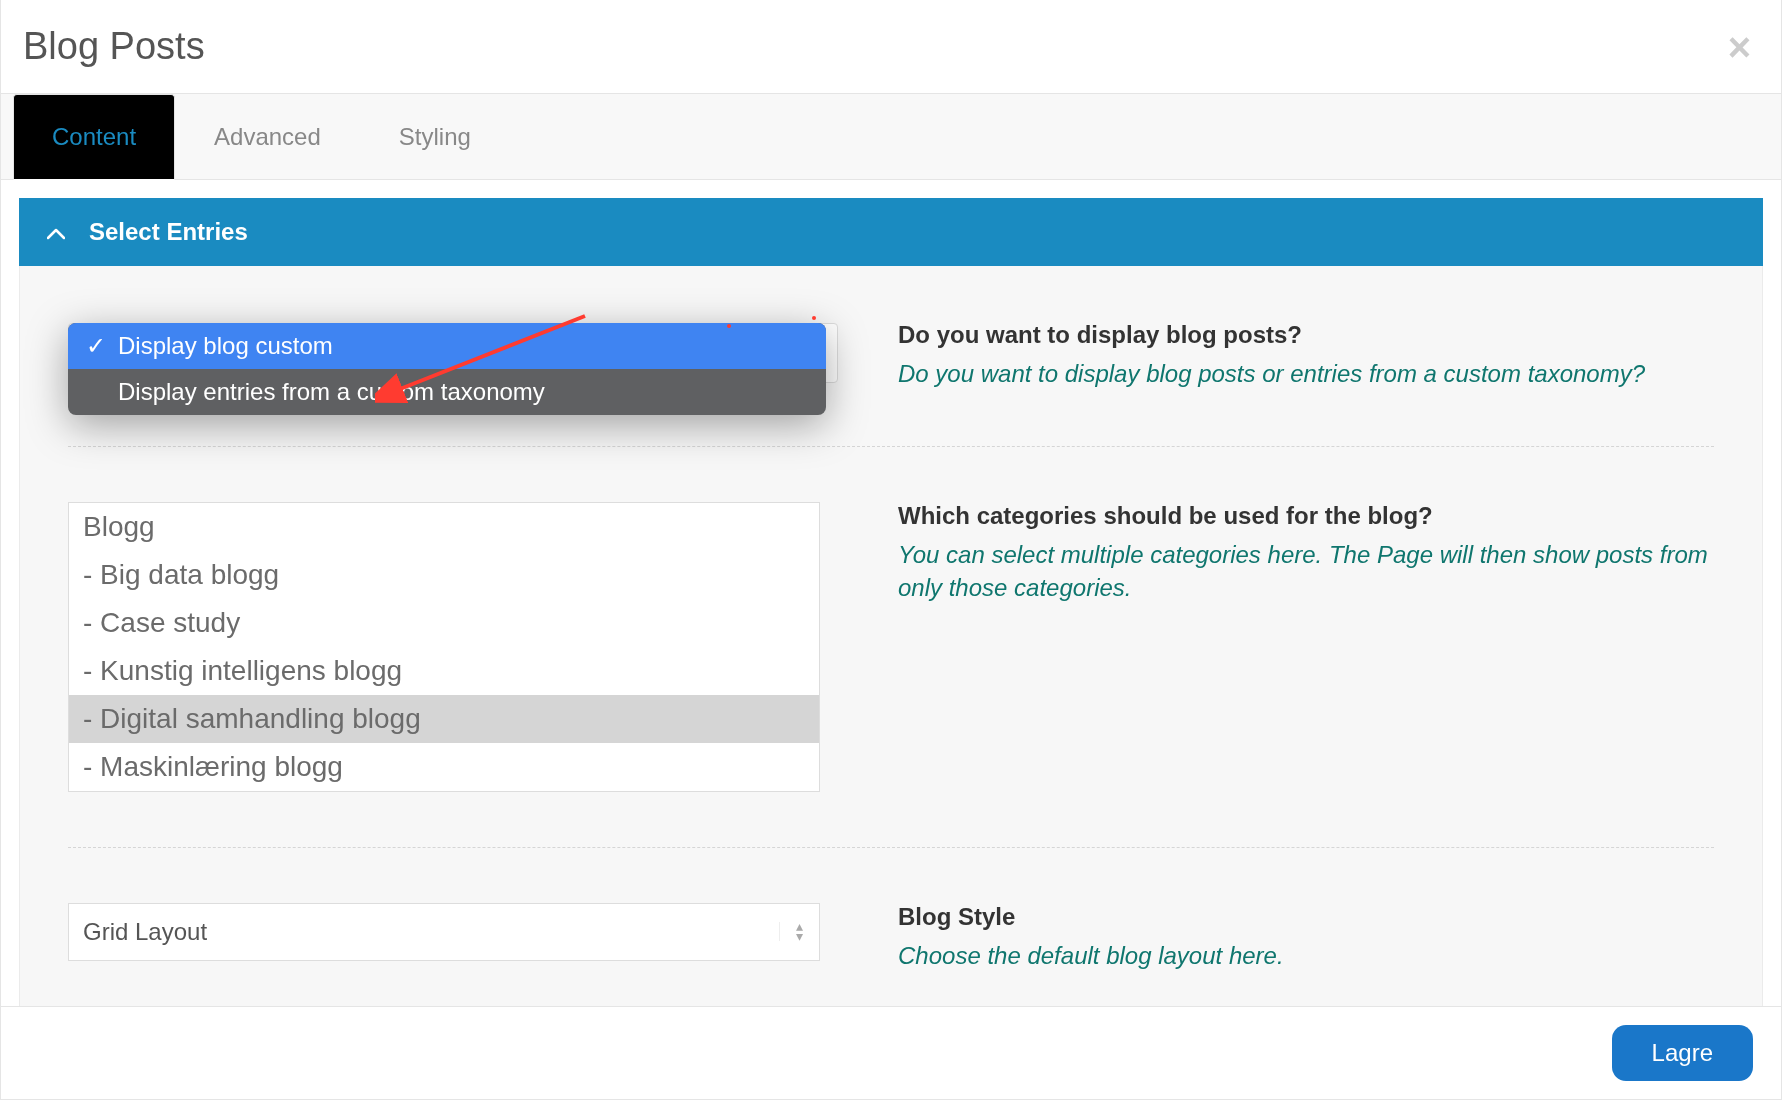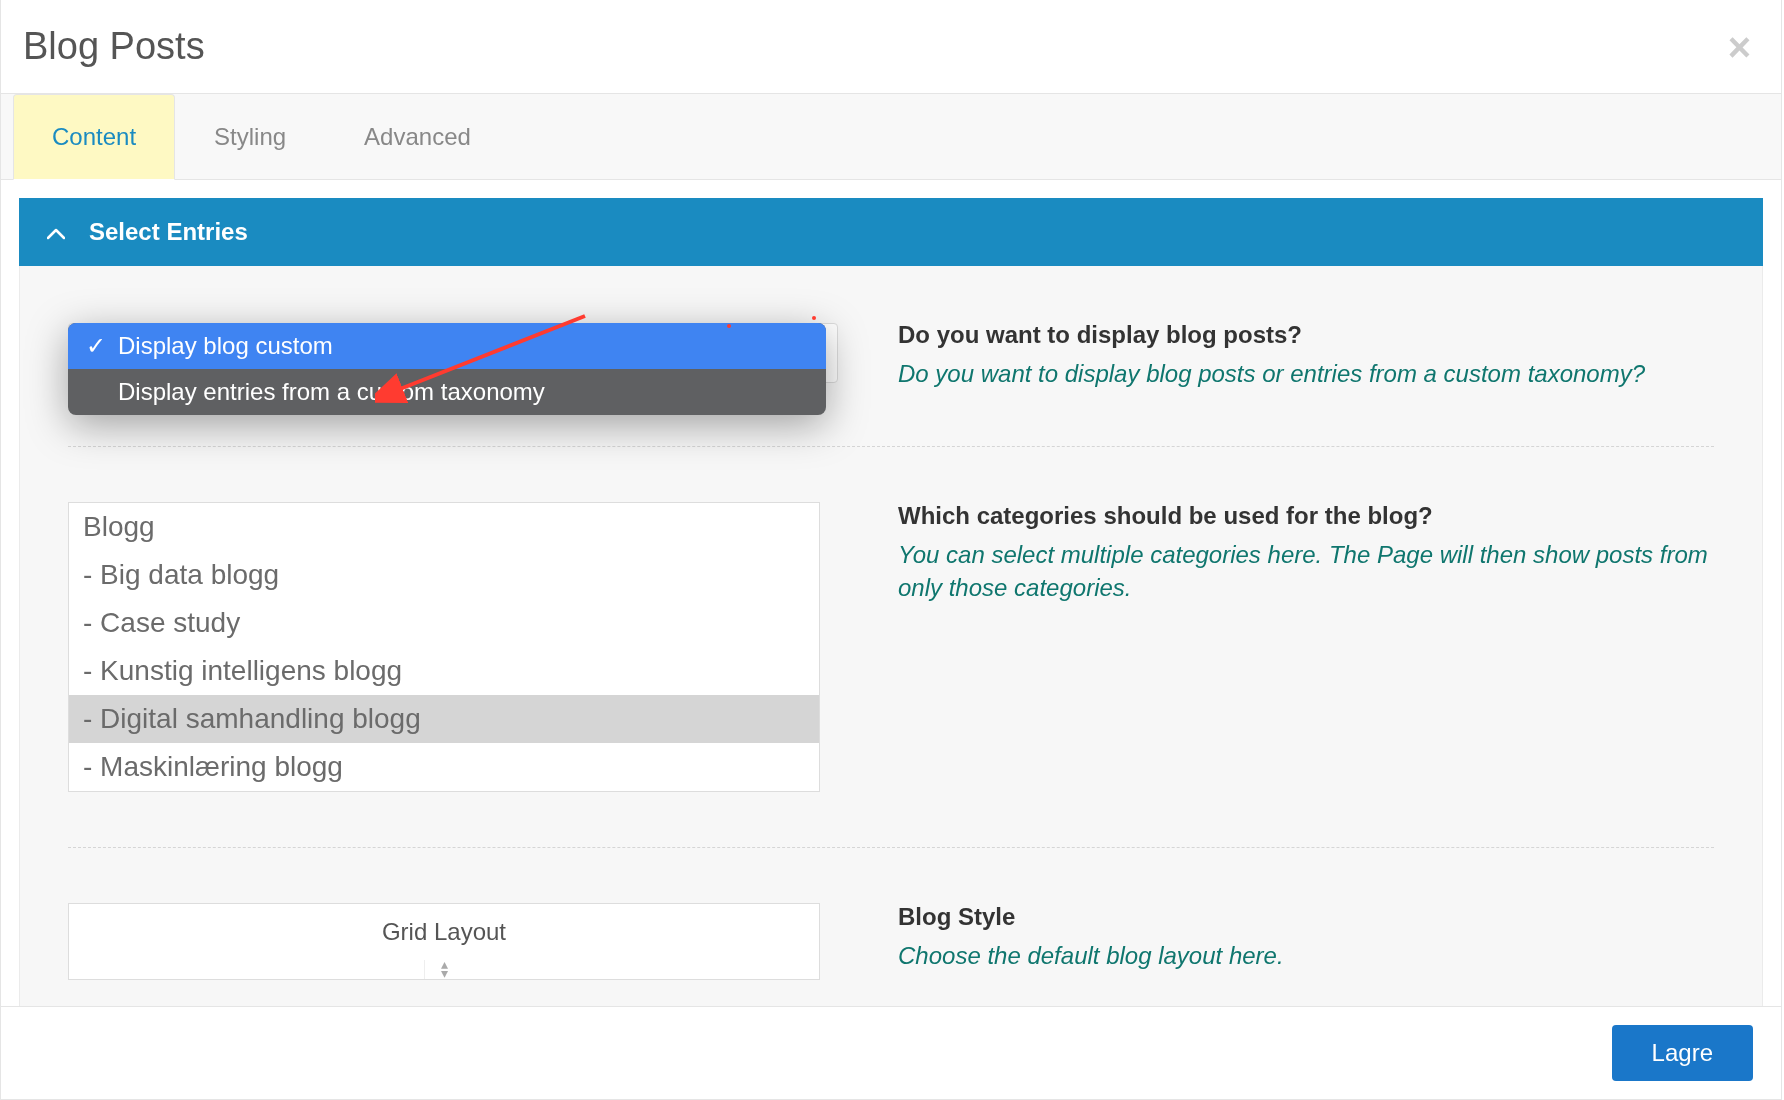--- a/index.html
+++ b/index.html
@@ -48,21 +48,21 @@
   .tab {
     padding: 28px 38px;
     font-size: 24px;
     color: #888;
     cursor: pointer;
     border: 1px solid transparent;
     border-bottom: none;
   }
   .tab.active {
     color: #1a8bc1;
-    background: #fef9c3;
+    background: #000000;
     border: 1px solid #e5e5e5;
     border-bottom: 1px solid #fff;
     margin-bottom: -1px;
     border-top-left-radius: 4px;
     border-top-right-radius: 4px;
   }
   .content-area {
     flex: 1;
     padding: 18px 18px 0 18px;
     background: #fff;
@@ -169,21 +169,20 @@
     background: #d5d5d5;
   }
   
   .select-wrap {
     position: relative;
     width: 752px;
     border: 1px solid #ddd;
     background: #fff;
     display: flex;
     align-items: center;
-    flex-direction: column;
   }
   .select-wrap .select-val {
     flex: 1;
     padding: 14px 14px;
     font-size: 24px;
     color: #555;
   }
   .select-wrap .select-arrows {
     border-left: 1px solid #eee;
     width: 40px;
@@ -202,21 +201,21 @@
     padding: 18px 28px;
     display: flex;
     justify-content: flex-end;
   }
   .btn-primary {
     background: #1a77c9;
     color: #fff;
     font-size: 24px;
     padding: 14px 40px;
     border: none;
-    border-radius: 4px;
+    border-radius: 14px;
     cursor: pointer;
   }
   
   .annotation-arrow {
     position: absolute;
     top: 306px;
     left: 375px;
     z-index: 20;
     pointer-events: none;
   }
@@ -234,22 +233,22 @@
 
 <div class="modal">
 
   <div class="modal-header">
     <h1 class="modal-title">Blog Posts</h1>
     <span class="close-btn">×</span>
   </div>
 
   <div class="tabs">
     <div class="tab active">Content</div>
+    <div class="tab">Advanced</div>
     <div class="tab">Styling</div>
-    <div class="tab">Advanced</div>
   </div>
 
   <div class="content-area">
 
     <div class="accordion-header">
       <span class="accordion-icon">
         <svg width="18" height="12" viewBox="0 0 18 12">
             <path d="M1 10 L9 2 L17 10" stroke="#fff" stroke-width="2.5" fill="none" stroke-linecap="round" stroke-linejoin="round"></path>
           </svg>
       </span>

